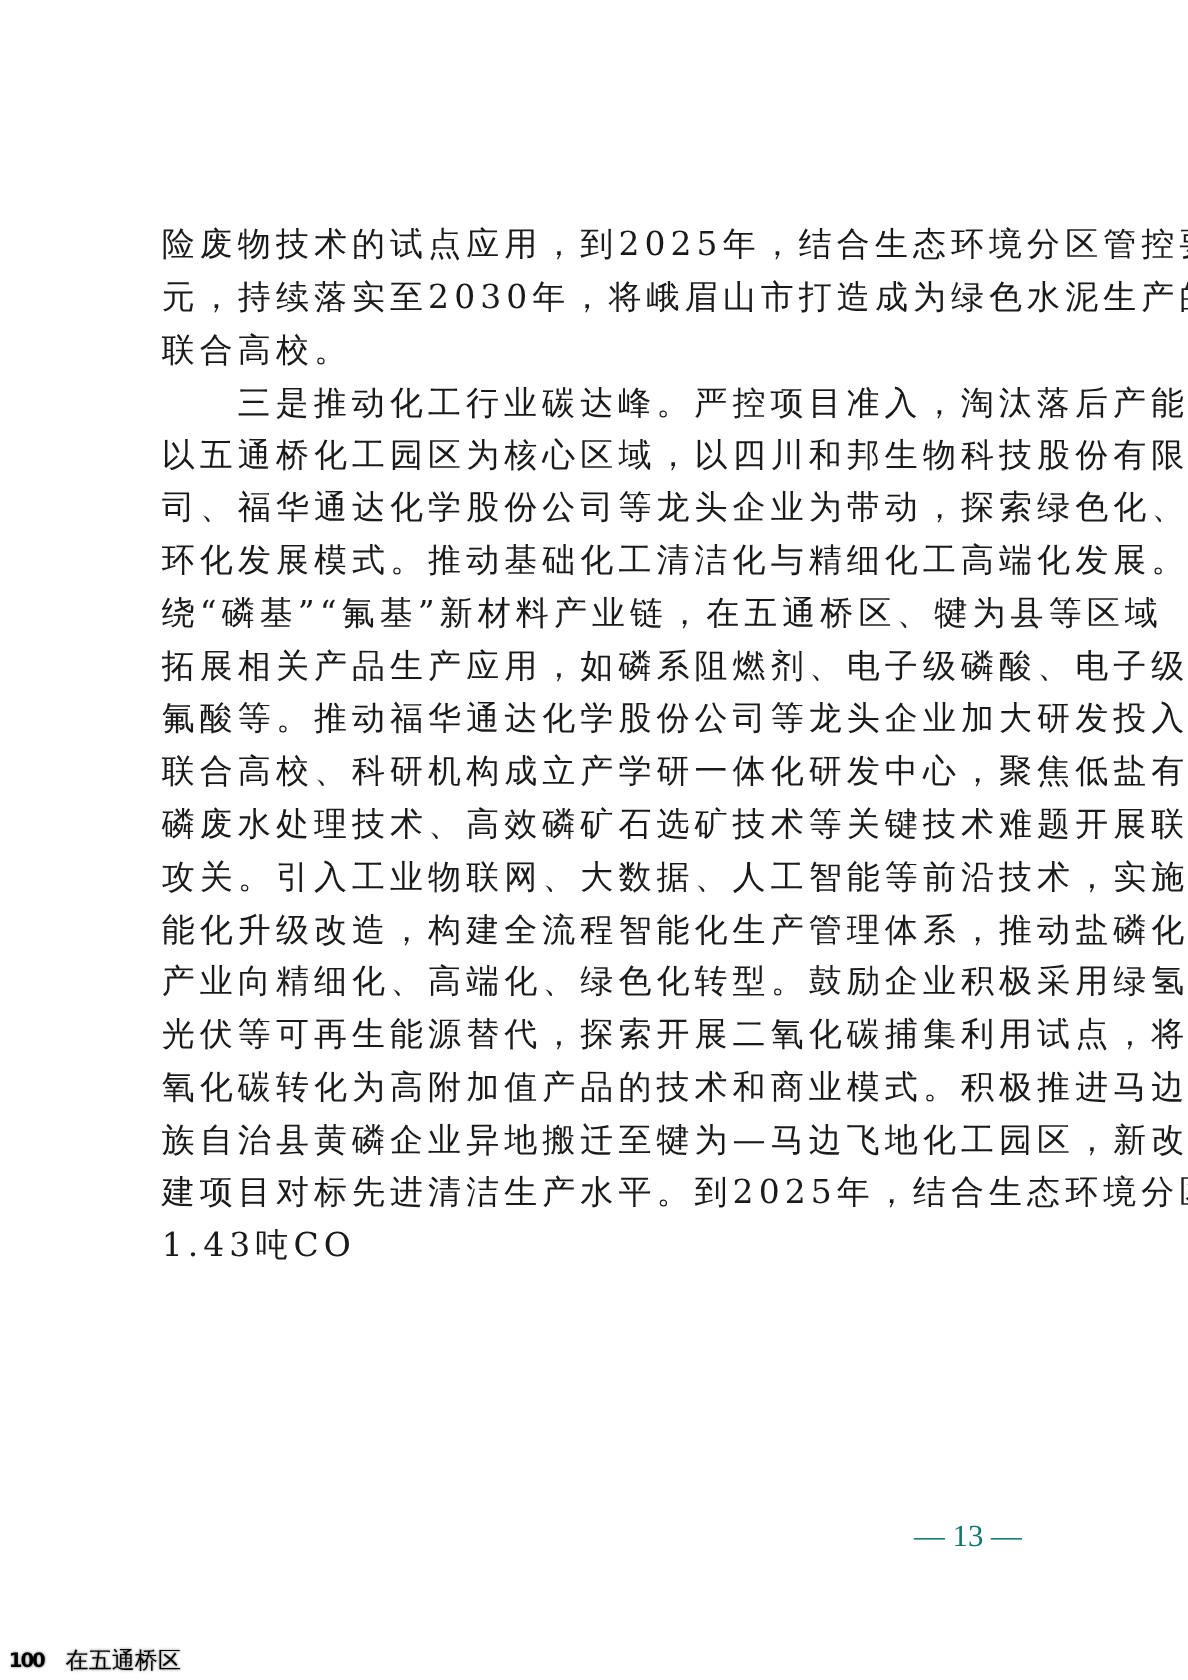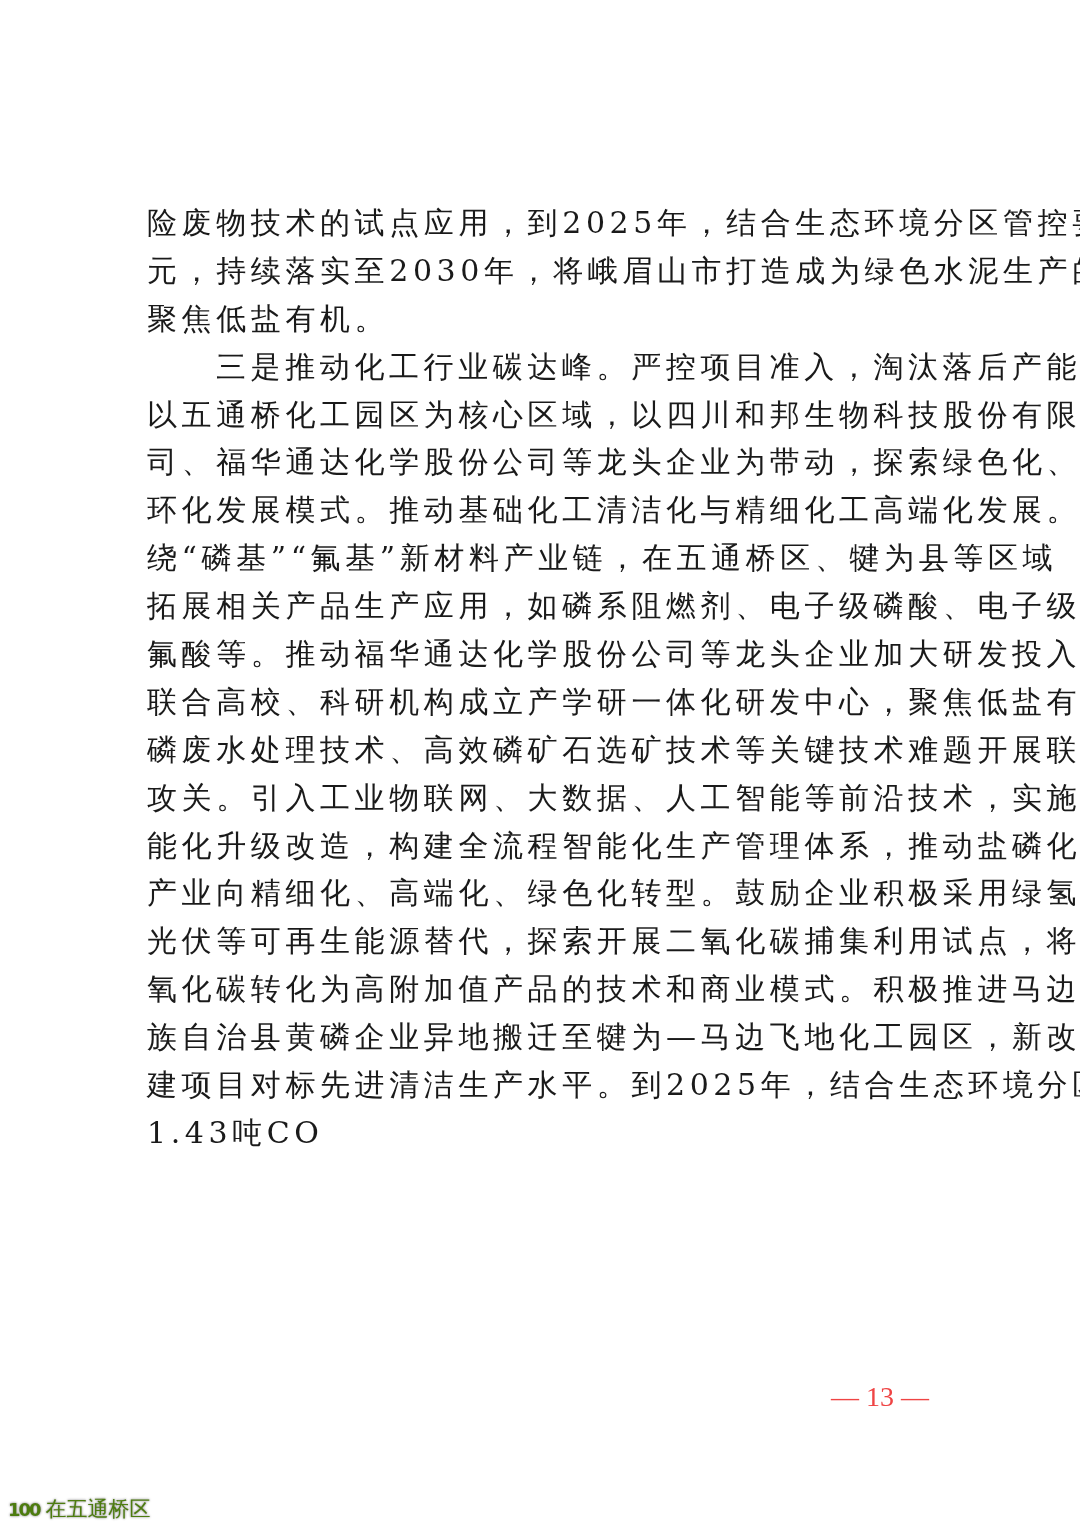--- a/index.html
+++ b/index.html
@@ -40,49 +40,49 @@
     }
     .page-number {
       position: absolute;
       left: 820px;
       top: 1381px;
       width: 120px;
       text-align: center;
       font-family: "Liberation Serif", "DejaVu Serif", serif;
       font-size: 28px;
       letter-spacing: 0;
-      color: #ef4444;
+      color: #0f766e;
     }
     .watermark {
       position: absolute;
       left: 8px;
       top: 1495px;
       display: flex;
       align-items: center;
-      gap: 6px;
+      gap: 20px;
       font-family: "DejaVu Sans", sans-serif;
       font-size: 21px;
-      color: #4d7c0f;
+      color: #000000;
       text-shadow: 0 0 2px #9a9a9a, 0 0 3px #b0b0b0;
     }
     .watermark-logo {
       font-size: 18px;
       font-weight: bold;
       letter-spacing: -2px;
     }
   </style>
 </head>
 <body>
 
 <div class="page-body">
 
   <div class="paragraph">
     <div class="line"><span>险废物技术的试点应用，到2025年，结合生态环境分区管控要</span></div>
     <div class="line"><span>元，持续落实至2030年，将峨眉山市打造成为绿色水泥生产的</span></div>
-    <div class="line"><span>聚焦低盐有机。</span></div>
+    <div class="line"><span>联合高校。</span></div>
   </div>
 
   <div class="paragraph">
     <div class="line indent"><span>三是推动化工行业碳达峰。严控项目准入，淘汰落后产能。</span></div>
     <div class="line"><span>以五通桥化工园区为核心区域，以四川和邦生物科技股份有限公</span></div>
     <div class="line"><span>司、福华通达化学股份公司等龙头企业为带动，探索绿色化、循</span></div>
     <div class="line"><span>环化发展模式。推动基础化工清洁化与精细化工高端化发展。围</span></div>
     <div class="line"><span>绕“磷基”“氟基”新材料产业链，在五通桥区、犍为县等区域</span></div>
     <div class="line"><span>拓展相关产品生产应用，如磷系阻燃剂、电子级磷酸、电子级氢</span></div>
     <div class="line"><span>氟酸等。推动福华通达化学股份公司等龙头企业加大研发投入，</span></div>

